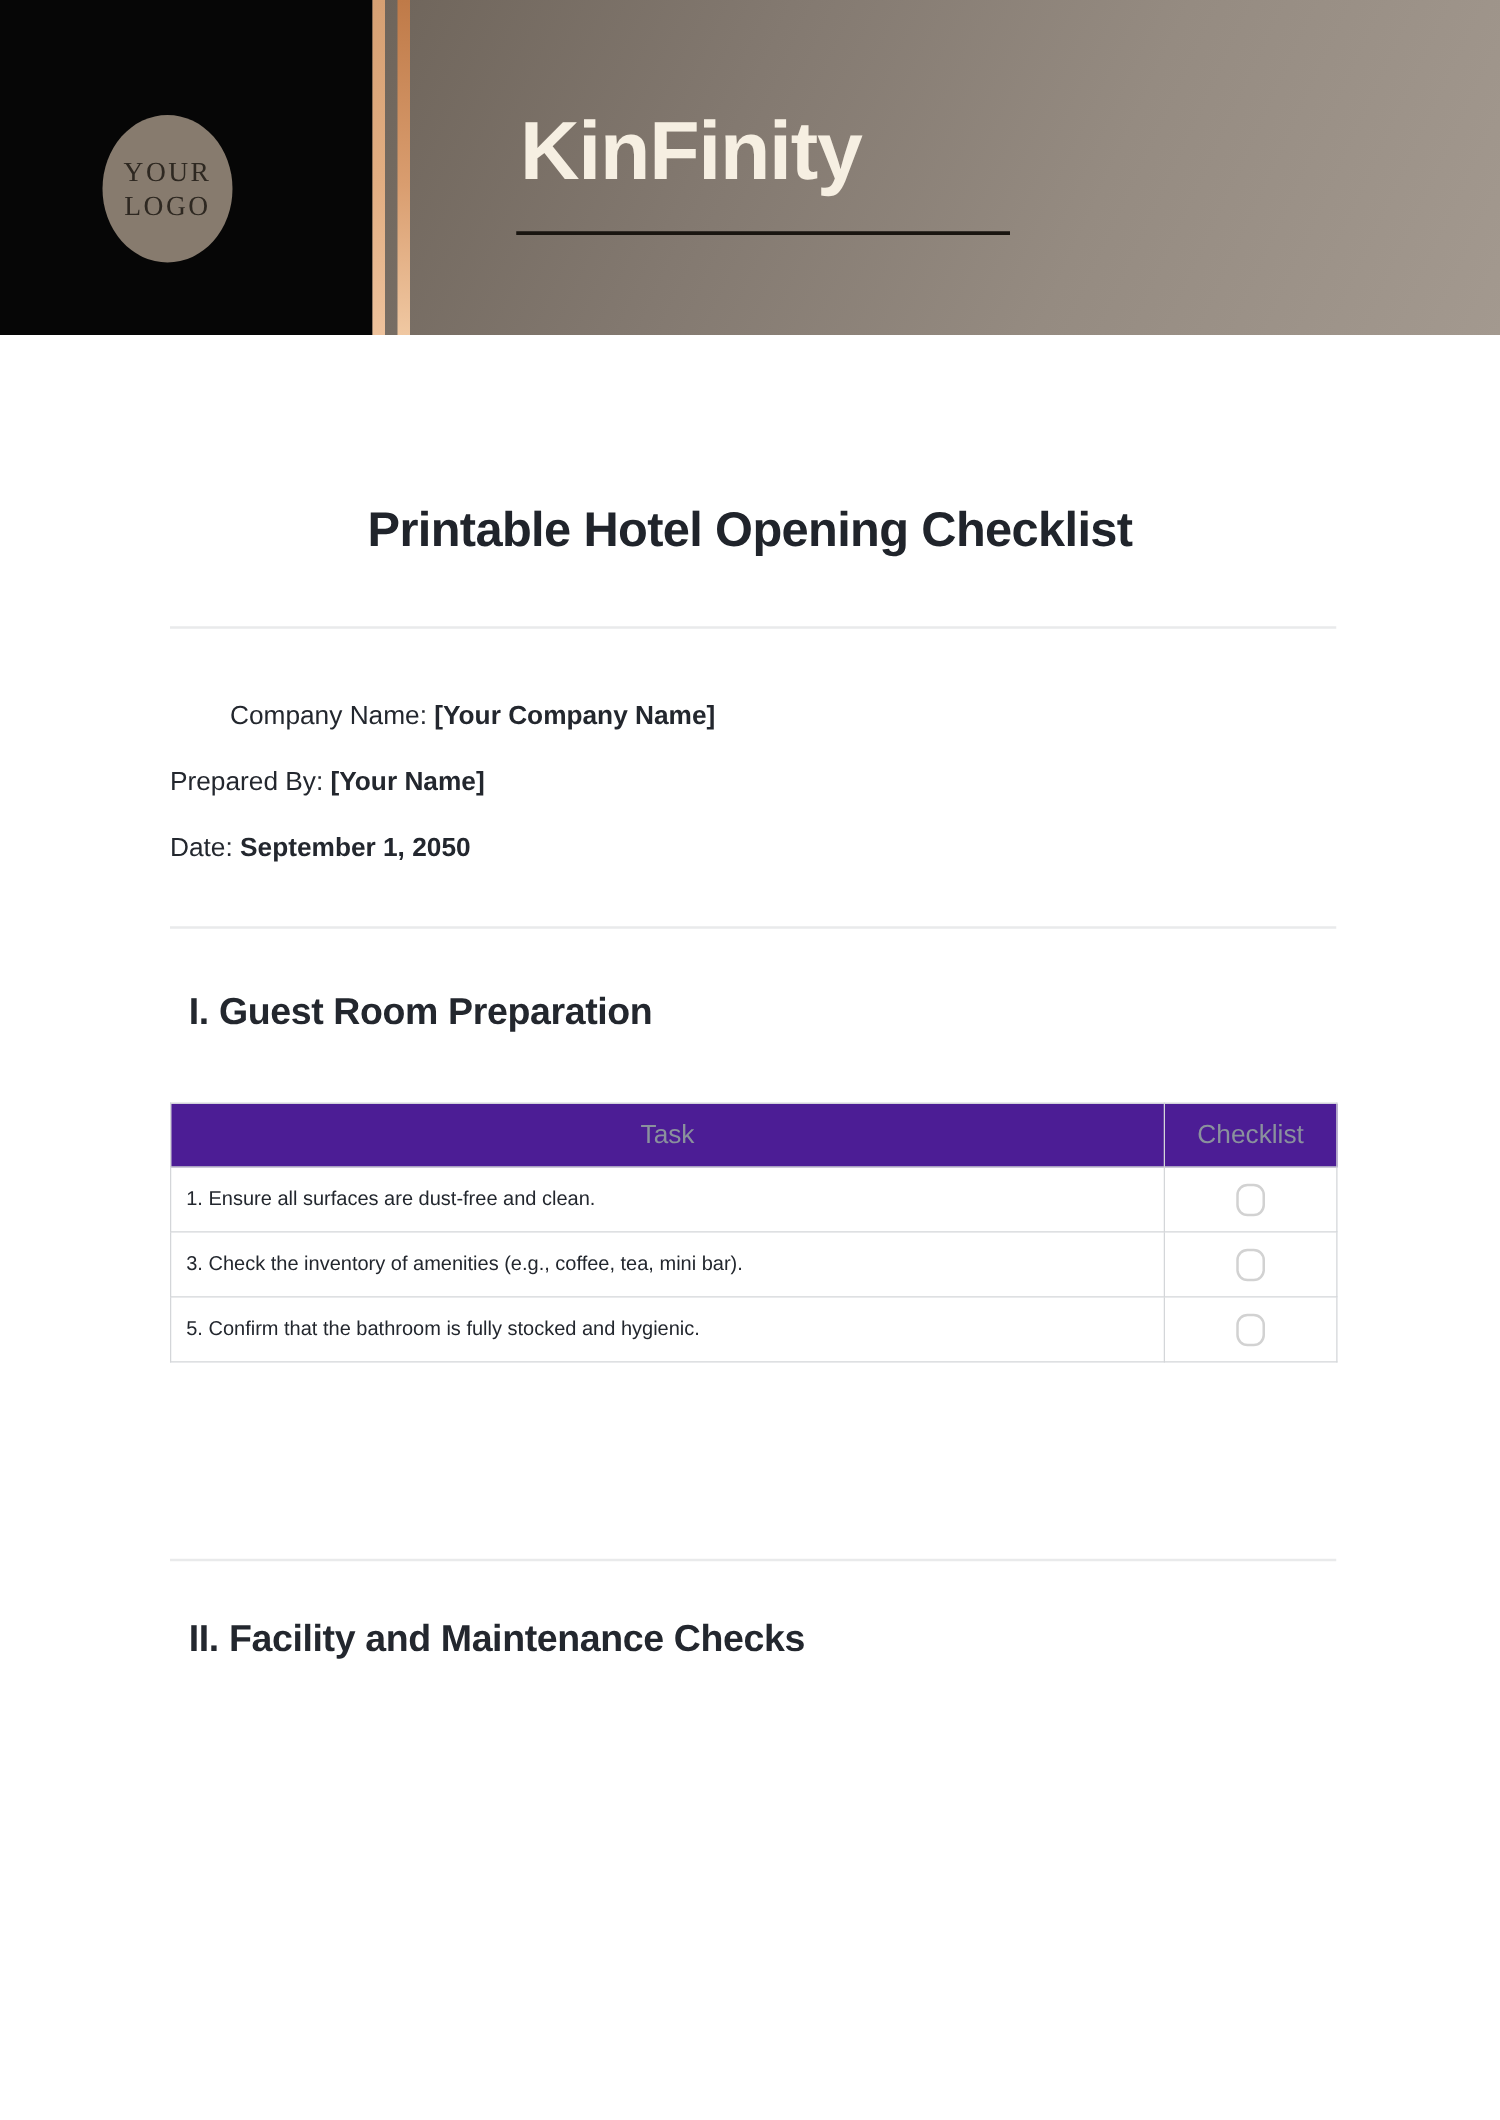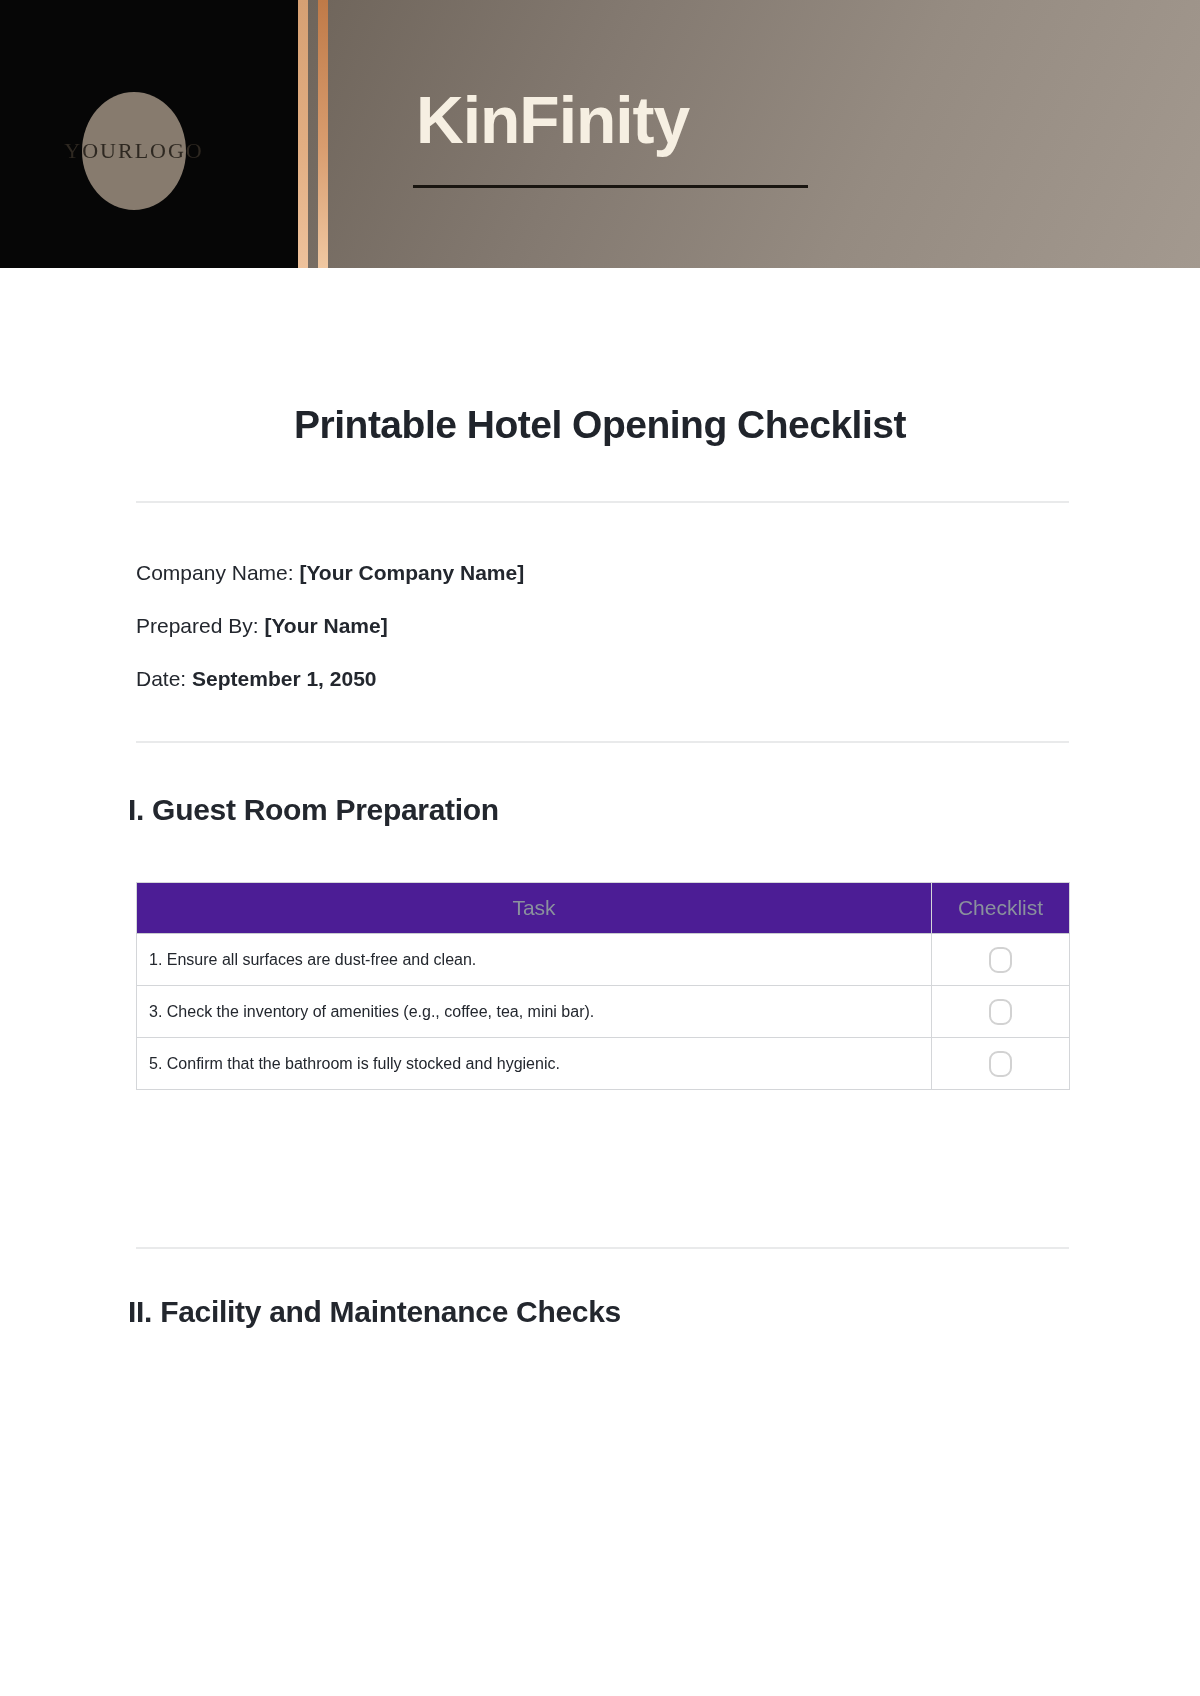--- a/index.html
+++ b/index.html
@@ -12,21 +12,21 @@
   
   .banner { position:absolute; left:0; top:0; width:1200px; height:268px;
     background:linear-gradient(115deg, #60574e 0%, #6e645a 22%, #837970 48%, #958b81 72%, #a3998f 100%); }
   .black-panel { position:absolute; left:0; top:0; width:298px; height:268px; background:#060606; }
   .stripe { position:absolute; top:0; height:268px; width:10px; }
   .stripe-1 { left:298px; background:linear-gradient(180deg, #d6a073 0%, #e2ae82 55%, #eec29c 100%); }
   .stripe-2 { left:318px; background:linear-gradient(180deg, #bf7a48 0%, #d99d6f 55%, #f0c8a2 100%); }
   .logo-circle {
     position:absolute; left:82px; top:92px; width:104px; height:118px;
     background:#877b6e; border-radius:50%;
-    display:flex; align-items:center; justify-content:center;
+    display:flex; flex-direction:column; align-items:center; justify-content:center;
     font-family:"Liberation Serif", serif; color:#2e2821;
     font-size:22px; letter-spacing:2px; line-height:1.25; text-align:center;
   }
   .brand {
     position:absolute; left:416px; top:87px; line-height:66px;
     font-size:66px; font-weight:700; letter-spacing:-1px; color:#f6efe2;
   }
   .brand-underline { position:absolute; left:413px; top:185px; width:395px; height:3px; background:#191510; }
   .contact {
     position:absolute; left:421px; top:207px;
@@ -37,25 +37,25 @@
   .doc-title {
     position:absolute; left:0; top:403px; width:1200px; text-align:center;
     font-size:39px; line-height:44px; font-weight:700; color:#20242b; letter-spacing:-0.5px;
   }
   .divider { position:absolute; left:136px; width:933px; height:2px; background:#e9eaeb; border:none; }
   .d1 { top:501px; }
   .d2 { top:741px; }
   .d3 { top:1247px; }
 
   .field { position:absolute; left:136px; font-size:21px; line-height:25px; color:#23272e; }
-  .f1 { top:560px; } .f2 { top:613px; } .f3 { top:666px; }
+  .f1 { top:560px;margin-left:48px; } .f2 { top:613px; } .f3 { top:666px; }
   .field .value { font-weight:700; }
 
   .section-heading {
-    position:absolute; left:128px;
+    position:absolute; left:151px;
     font-size:30px; line-height:30px; font-weight:700; color:#23272e; letter-spacing:-0.3px;
   }
   .h1pos { top:795px; }
   .h2pos { top:1297px; }
 
   
   .checklist-table {
     position:absolute; left:136px; top:882px; width:933px;
     border-collapse:collapse; table-layout:fixed;
   }

